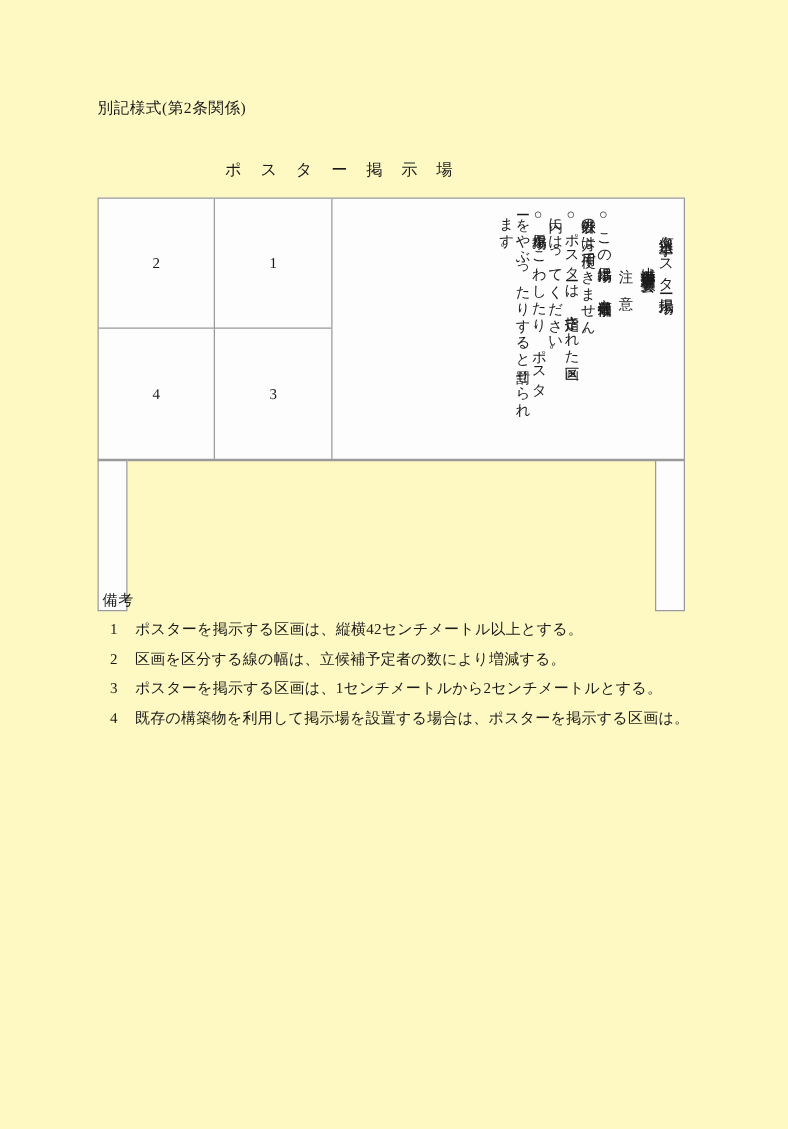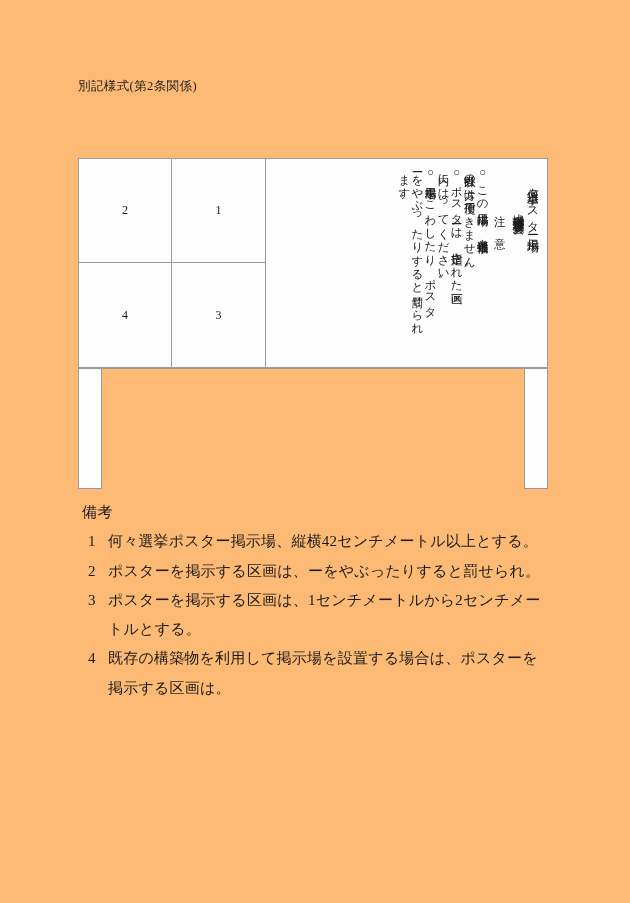--- a/index.html
+++ b/index.html
@@ -12,21 +12,21 @@
     height: 903px;
     position: relative;
     font-family: "Liberation Serif", "DejaVu Serif", serif;
     color: #1a1a1a;
     overflow: hidden;
   }
 
   .page {
     position: absolute;
     inset: 0;
-    background: #fdba74;
+    background: #fef9c3;
   }
 
   
   .form-ref {
     position: absolute;
     left: 78px;
     top: 78px;
     font-size: 12.5px;
     letter-spacing: 0.4px;
     white-space: nowrap;
@@ -145,23 +145,23 @@
     width: 470px;
     height: 0;
     border-top: 1px solid #9a9a9a;
     box-sizing: border-box;
   }
 
   
   .remarks {
     position: absolute;
     left: 82px;
-    top: 498px;
+    top: 469px;
     width: 470px;
-    font-size: 15px;
+    font-size: 12px;
     line-height: 1.95;
     font-family: Liberation Serif, serif;
   }
   .remarks-title {
     letter-spacing: 0.5px;
   }
   .remark-row {
     display: flex;
     align-items: flex-start;
   }
@@ -177,20 +177,21 @@
     letter-spacing: 0.2px;
   }
 </style>
 </head>
 <body>
 
 <div class="page">
 
   <div class="form-ref">別記様式(第2条関係)</div>
 
+  <div class="board-title">ポスター掲示場</div>
 
   <div class="signboard">
 
     <div class="poster-grid">
       <div class="poster-cell c-r0c0">
         <span>2</span>
       </div>
       <div class="poster-cell c-r0c1">
         <span>1</span>
       </div>
@@ -219,25 +220,25 @@
 
   <div class="leg-cross"></div>
   <div class="leg left"></div>
   <div class="leg right"></div>
 
   <div class="remarks">
     <div class="remarks-title">備考</div>
 
     <div class="remark-row">
       <div class="remark-num">1</div>
-      <div class="remark-text">何々選挙ポスター掲示場、縦横42センチメートル以上とする。</div>
+      <div class="remark-text">ポスターを掲示する区画は、縦横42センチメートル以上とする。</div>
     </div>
     <div class="remark-row">
       <div class="remark-num">2</div>
-      <div class="remark-text">ポスターを掲示する区画は、ーをやぶったりすると罰せられ。</div>
+      <div class="remark-text">区画を区分する線の幅は、立候補予定者の数により増減する。</div>
     </div>
     <div class="remark-row">
       <div class="remark-num">3</div>
       <div class="remark-text">ポスターを掲示する区画は、1センチメートルから2センチメートルとする。</div>
     </div>
     <div class="remark-row">
       <div class="remark-num">4</div>
       <div class="remark-text">既存の構築物を利用して掲示場を設置する場合は、ポスターを掲示する区画は。</div>
     </div>
   </div>

